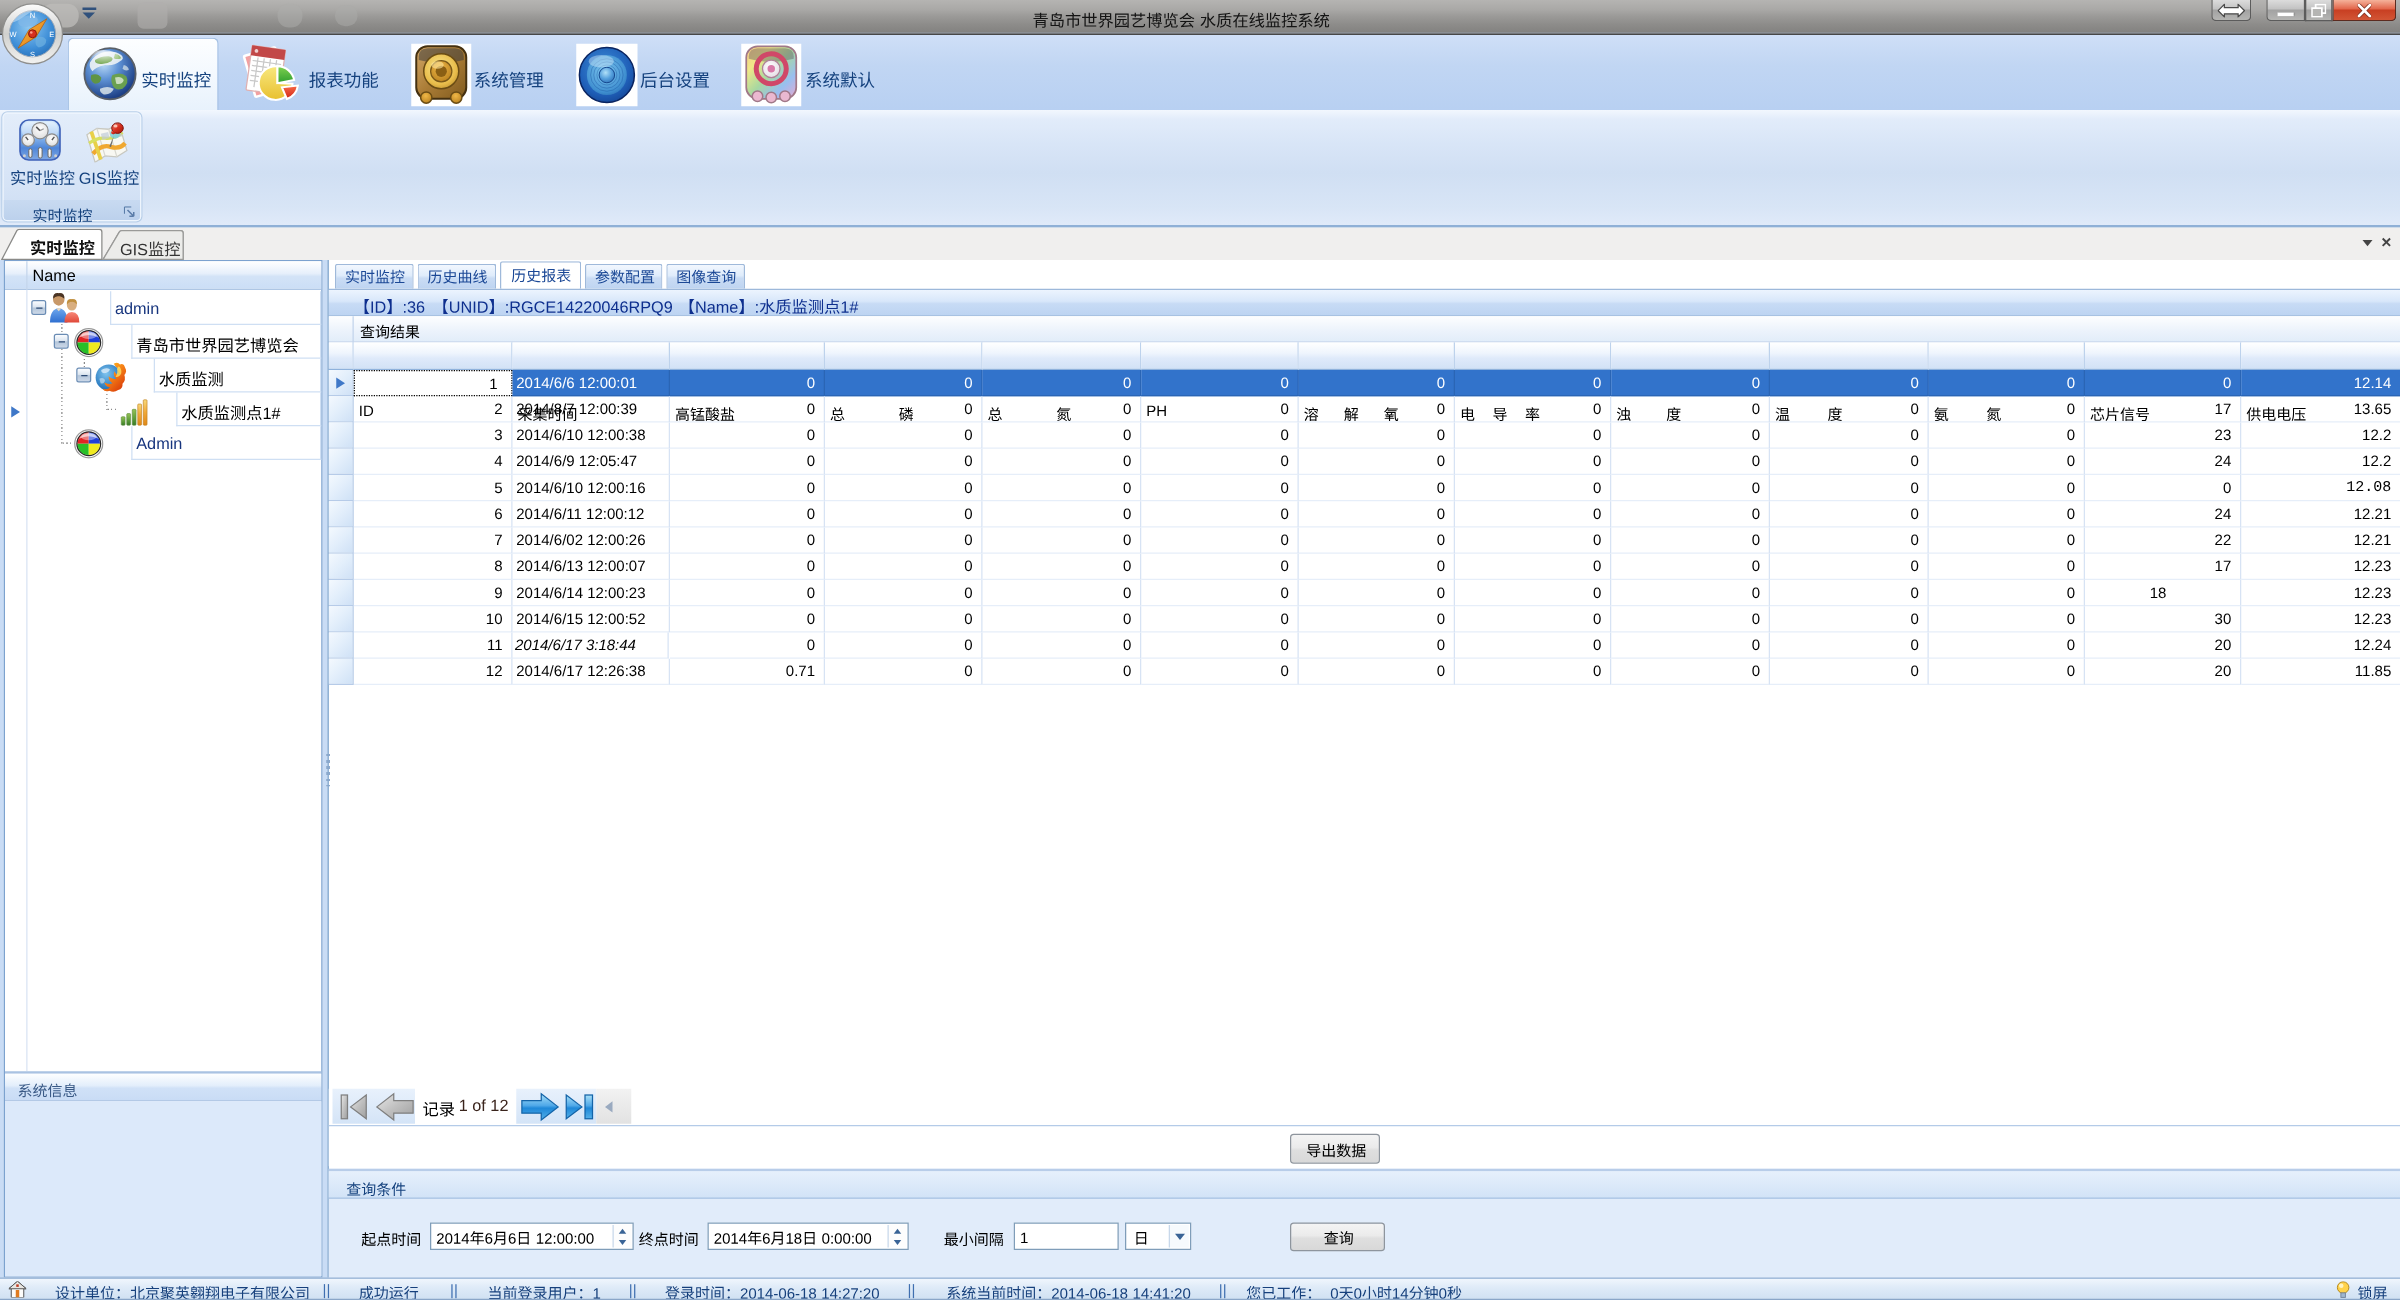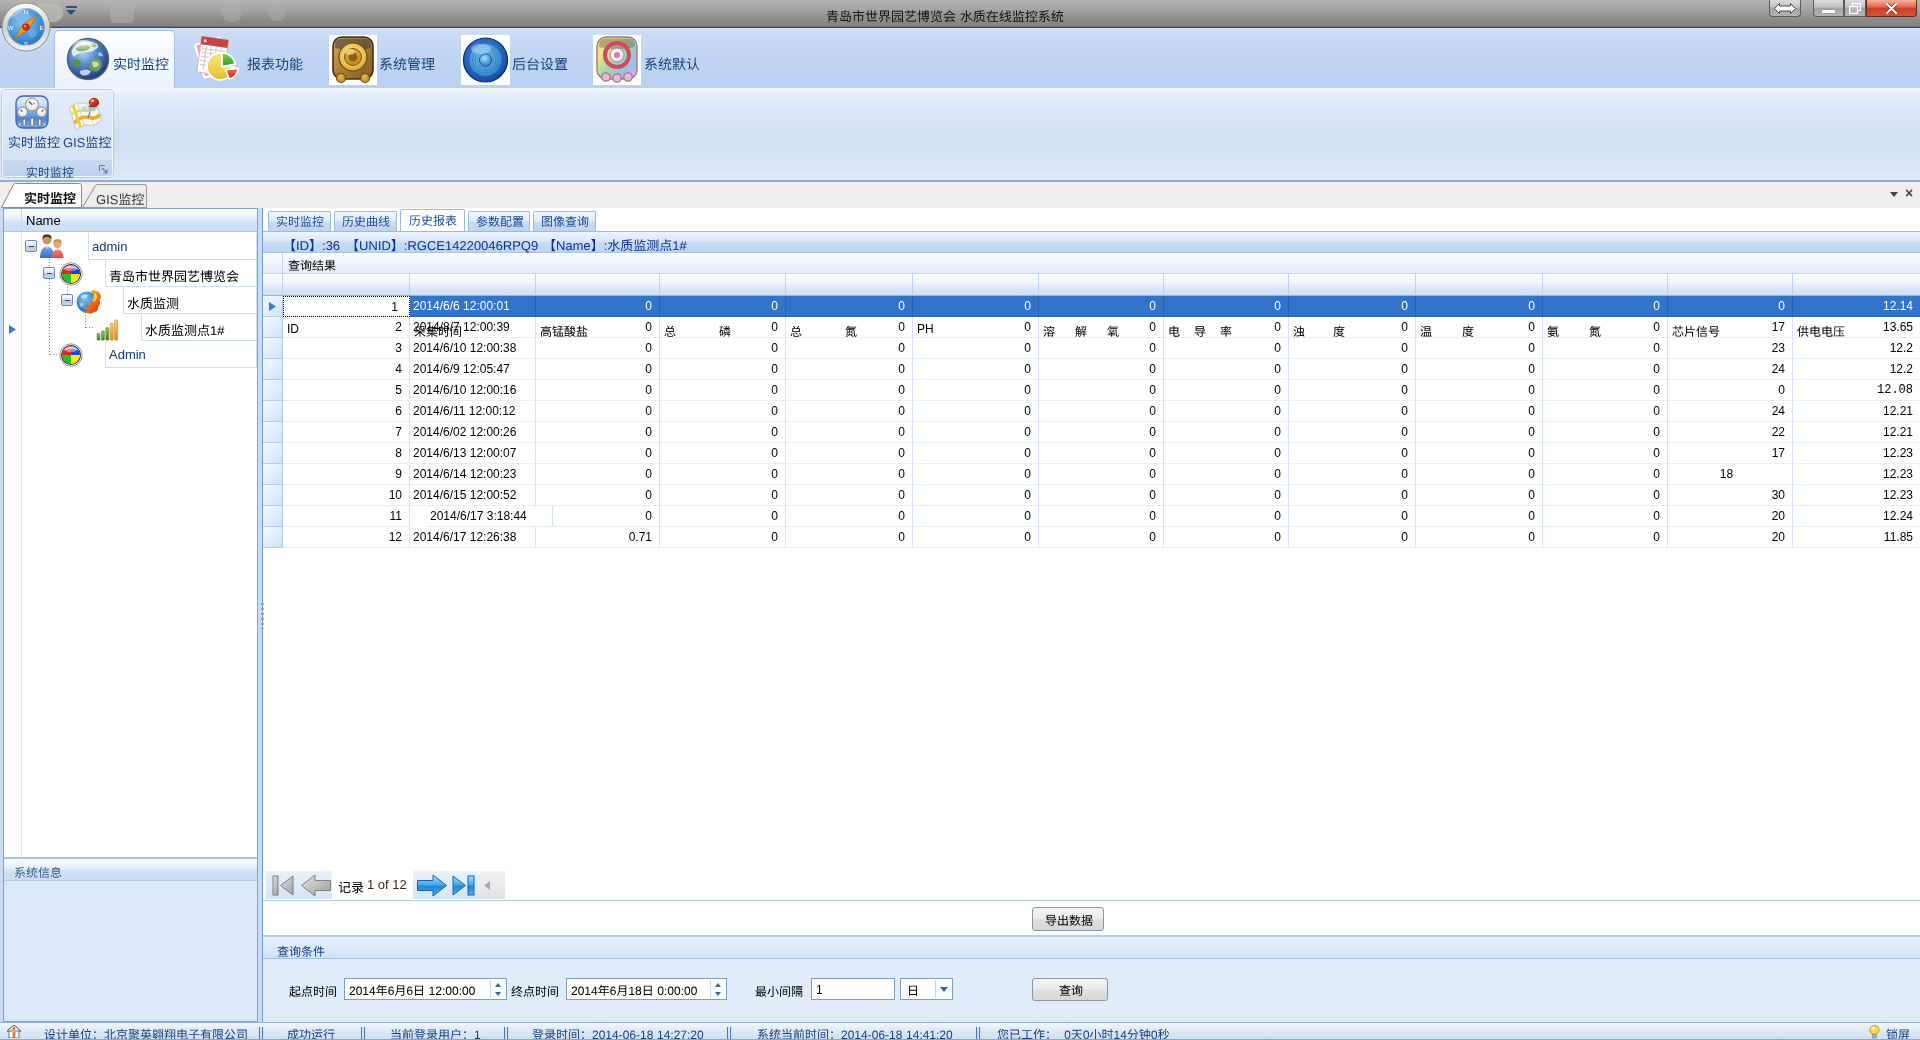--- a/index.html
+++ b/index.html
@@ -955,21 +955,21 @@
         <div class="dcell num" style="left:901px;width:125px;line-height:20px;">0</div>
         <div class="dcell num" style="left:1026px;width:127px;line-height:20px;">0</div>
         <div class="dcell num" style="left:1153px;width:127px;line-height:20px;">0</div>
         <div class="dcell num" style="left:1280px;width:125px;line-height:20px;">0</div>
         <div class="dcell num" style="left:1405px;width:125px;line-height:20px;">30</div>
         <div class="dcell num" style="left:1530px;width:128px;line-height:20px;">12.23</div>
       </div>
   <div class="drow" style="top:210px;">
         <div class="ind"></div>
         <div class="dcell num" style="left:20px;width:127px;line-height:20px;">11</div>
-        <div class="dcell" style="left:164px;width:126px;line-height:20px;padding-left:3px;">2014/6/17 3:18:44</div>
+        <div class="dcell" style="left:146px;width:126px;line-height:20px;padding-left:3px;font-style:italic;">2014/6/17 3:18:44</div>
         <div class="dcell num" style="left:273px;width:124px;line-height:20px;">0</div>
         <div class="dcell num" style="left:397px;width:126px;line-height:20px;">0</div>
         <div class="dcell num" style="left:523px;width:127px;line-height:20px;">0</div>
         <div class="dcell num" style="left:650px;width:126px;line-height:20px;">0</div>
         <div class="dcell num" style="left:776px;width:125px;line-height:20px;">0</div>
         <div class="dcell num" style="left:901px;width:125px;line-height:20px;">0</div>
         <div class="dcell num" style="left:1026px;width:127px;line-height:20px;">0</div>
         <div class="dcell num" style="left:1153px;width:127px;line-height:20px;">0</div>
         <div class="dcell num" style="left:1280px;width:125px;line-height:20px;">0</div>
         <div class="dcell num" style="left:1405px;width:125px;line-height:20px;">20</div>

